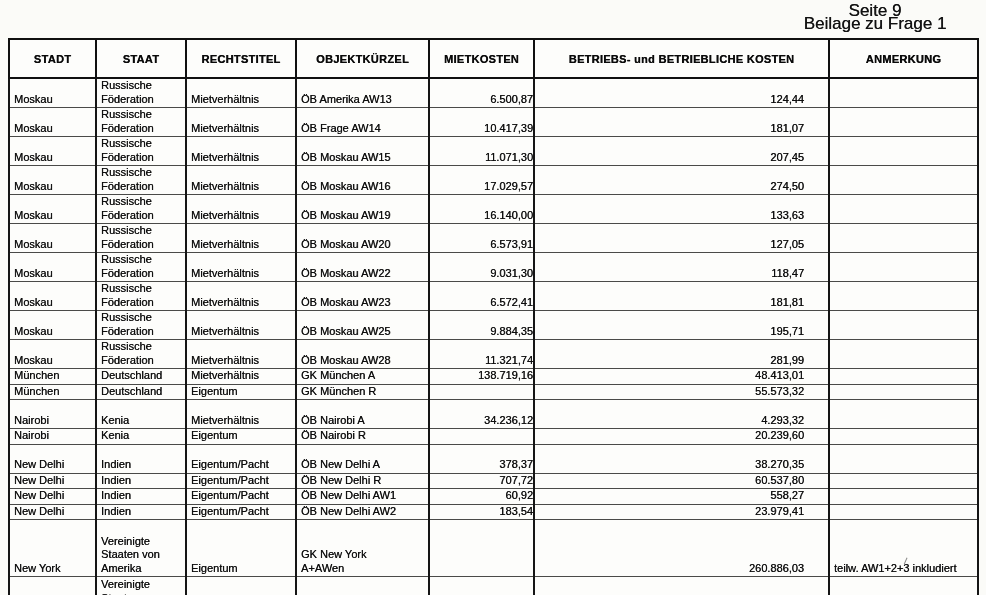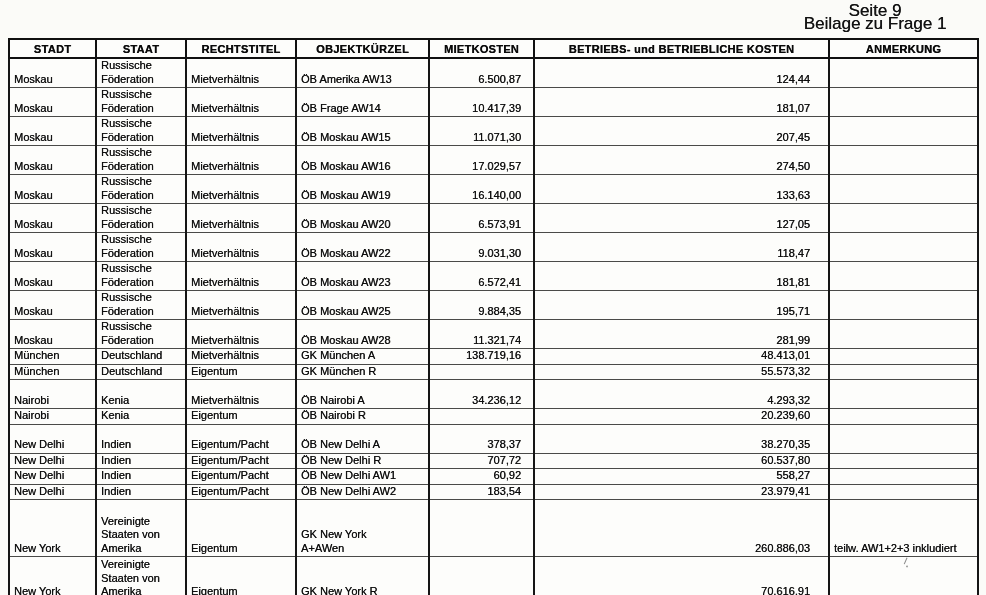--- a/index.html
+++ b/index.html
@@ -31,21 +31,21 @@
     table-layout:fixed;
     background:#fdfdfb;
     border:2px solid #0d0d0d;
   }
   th{
     border:2px solid #101010;
     font-size:11px;
     font-weight:bold;
     letter-spacing:0.3px;
     text-align:center;
-    padding:2px 1px;
+    padding:12px 1px;
     height:13px;
     color:#0a0a0a;
     text-shadow:0.3px 0 0 #222;
     white-space:nowrap;
     overflow:hidden;
   }
   td{
     border-left:2px solid #151515;
     border-right:2px solid #151515;
     border-top:1px solid #4a4a48;
@@ -53,22 +53,22 @@
     vertical-align:bottom;
     font-size:11px;
     line-height:13.5px;
     padding:0 2px 1px 4px;
     color:#0d0d0d;
     text-shadow:0.3px 0 0 #333;
     overflow:hidden;
   }
   td.txt{white-space:pre-line;}
   td.num{text-align:right;white-space:nowrap;}
-  td.num-miet{padding-right:12px;}
-  td.num-betr{padding-right:18px;}
+  td.num-miet{padding-right:0;}
+  td.num-betr{padding-right:24px;}
   .scan-artifact{
     position:absolute;
     left:905px;top:558px;
     width:3px;height:7px;
     border-left:1.5px solid rgba(40,40,40,0.55);
     transform:rotate(24deg);
   }
   .scan-artifact:after{
     content:"";
     position:absolute;

